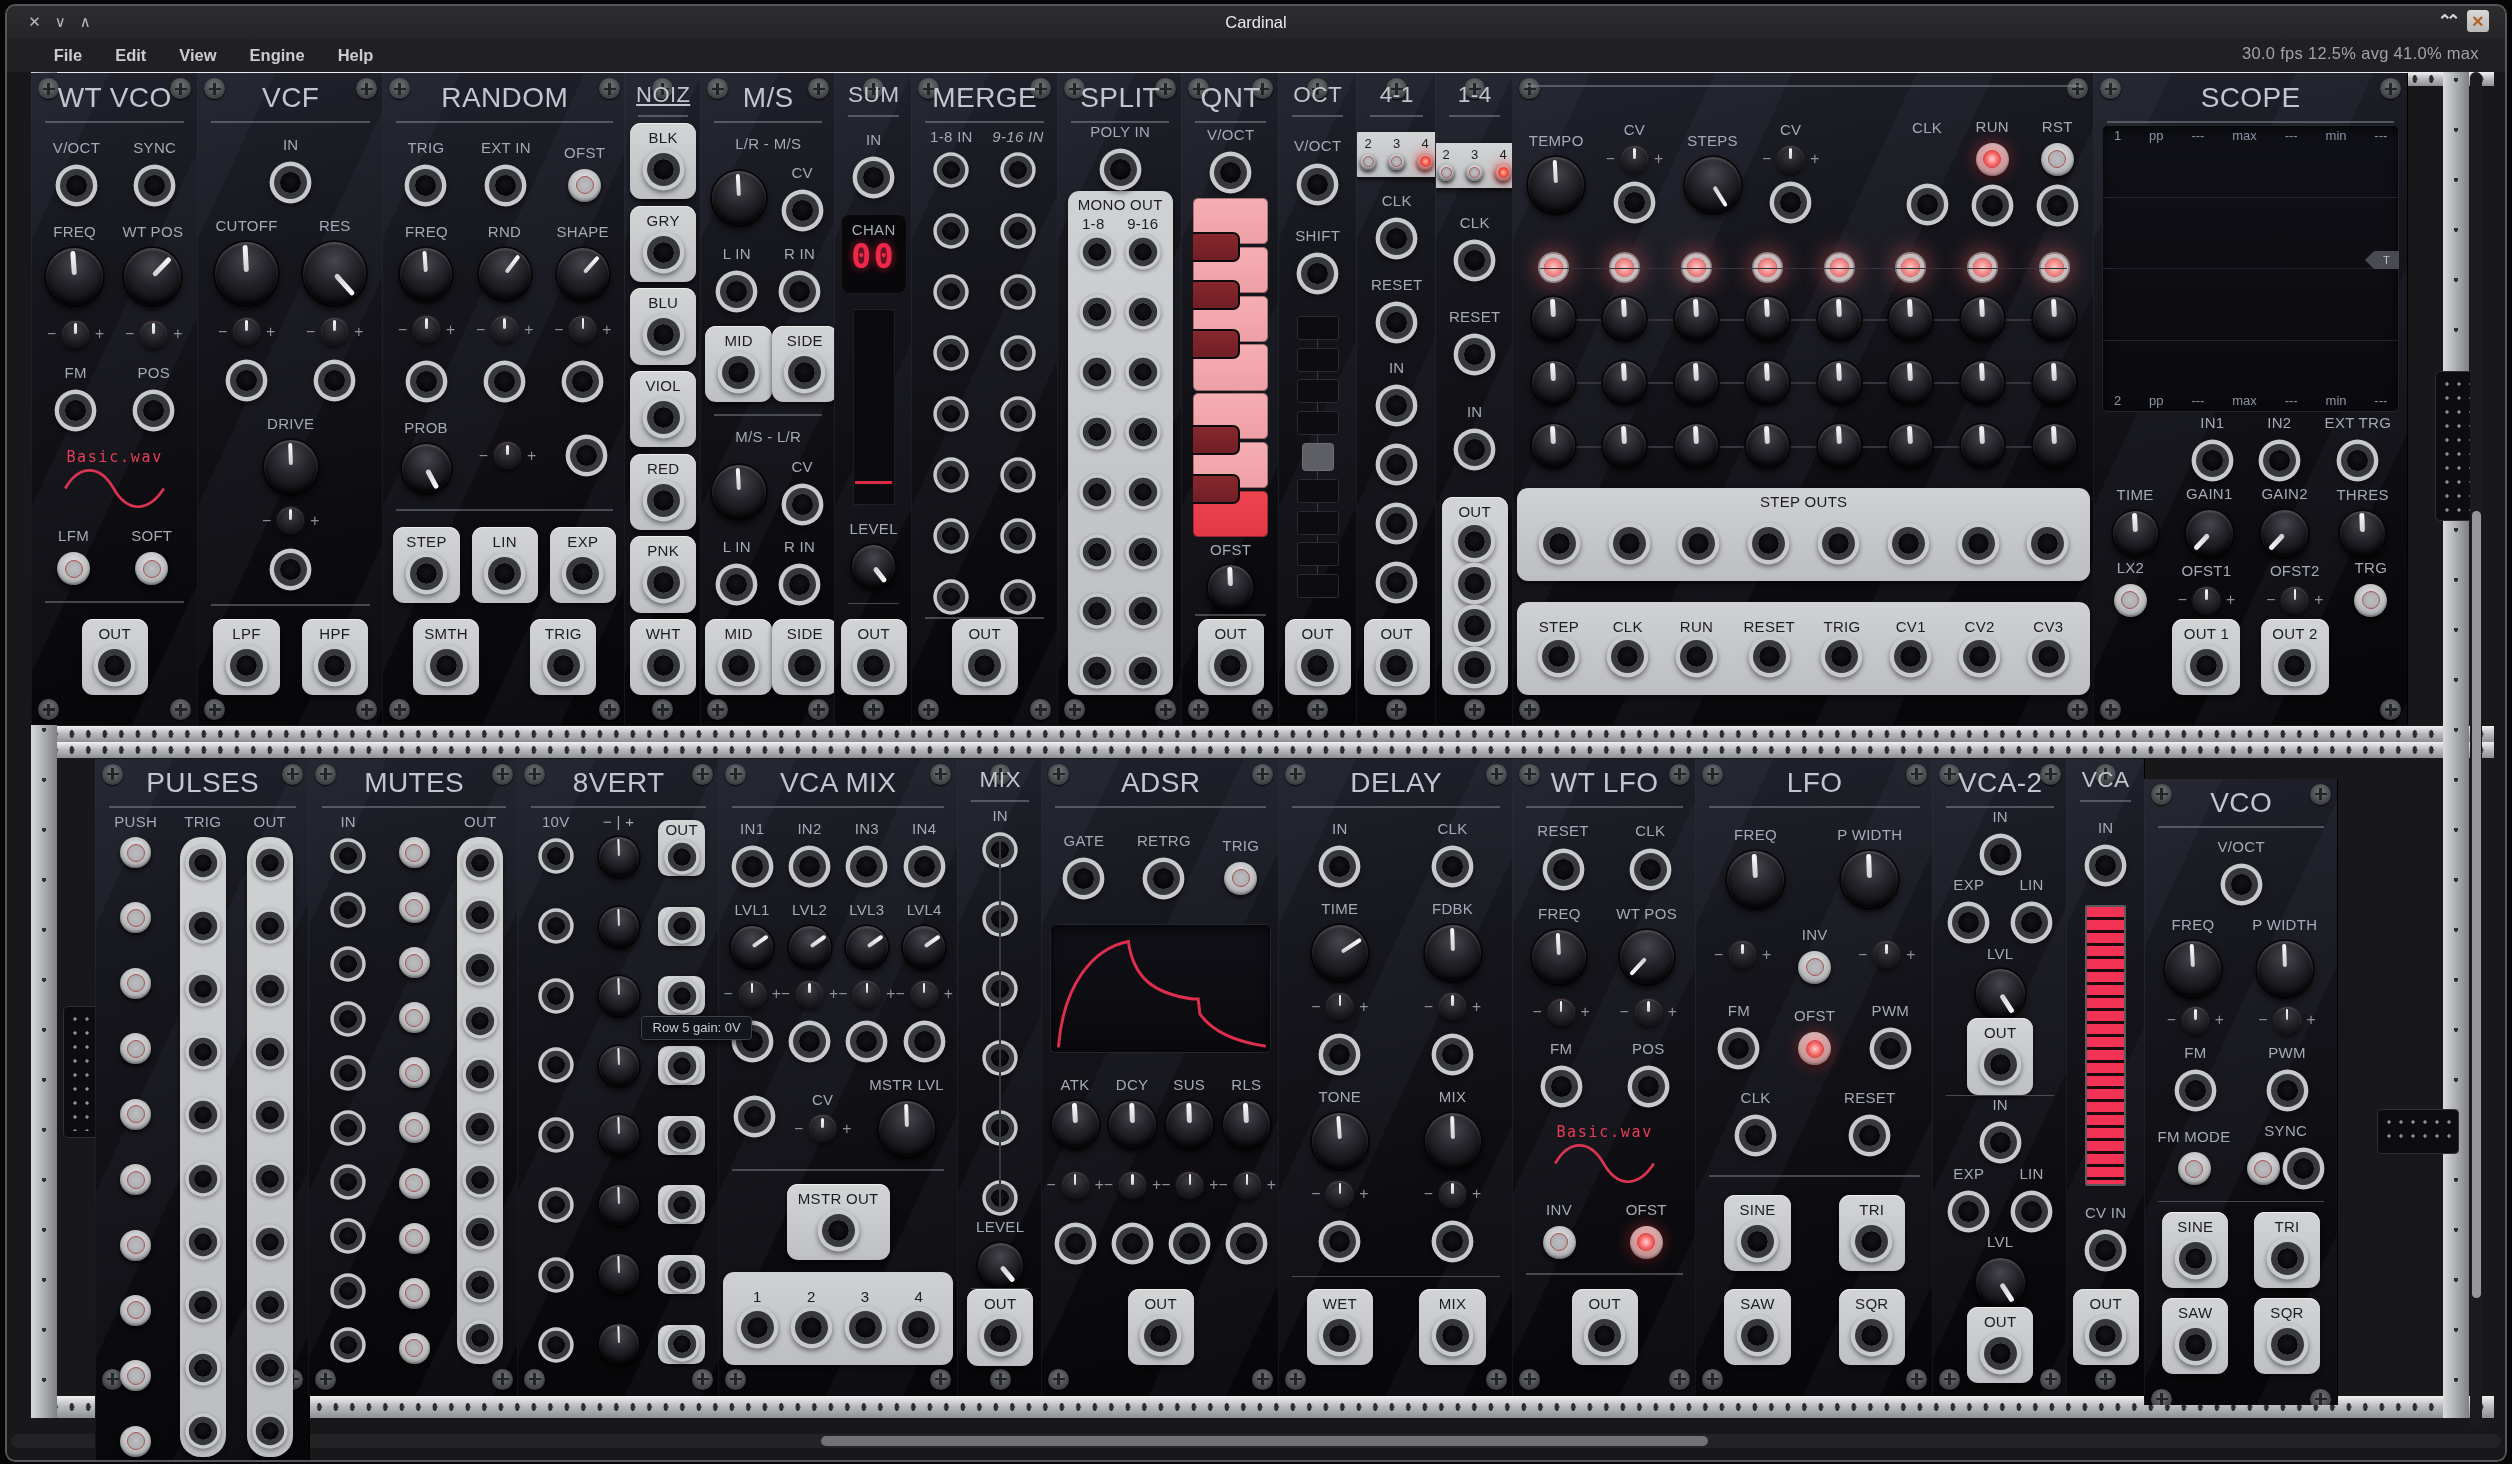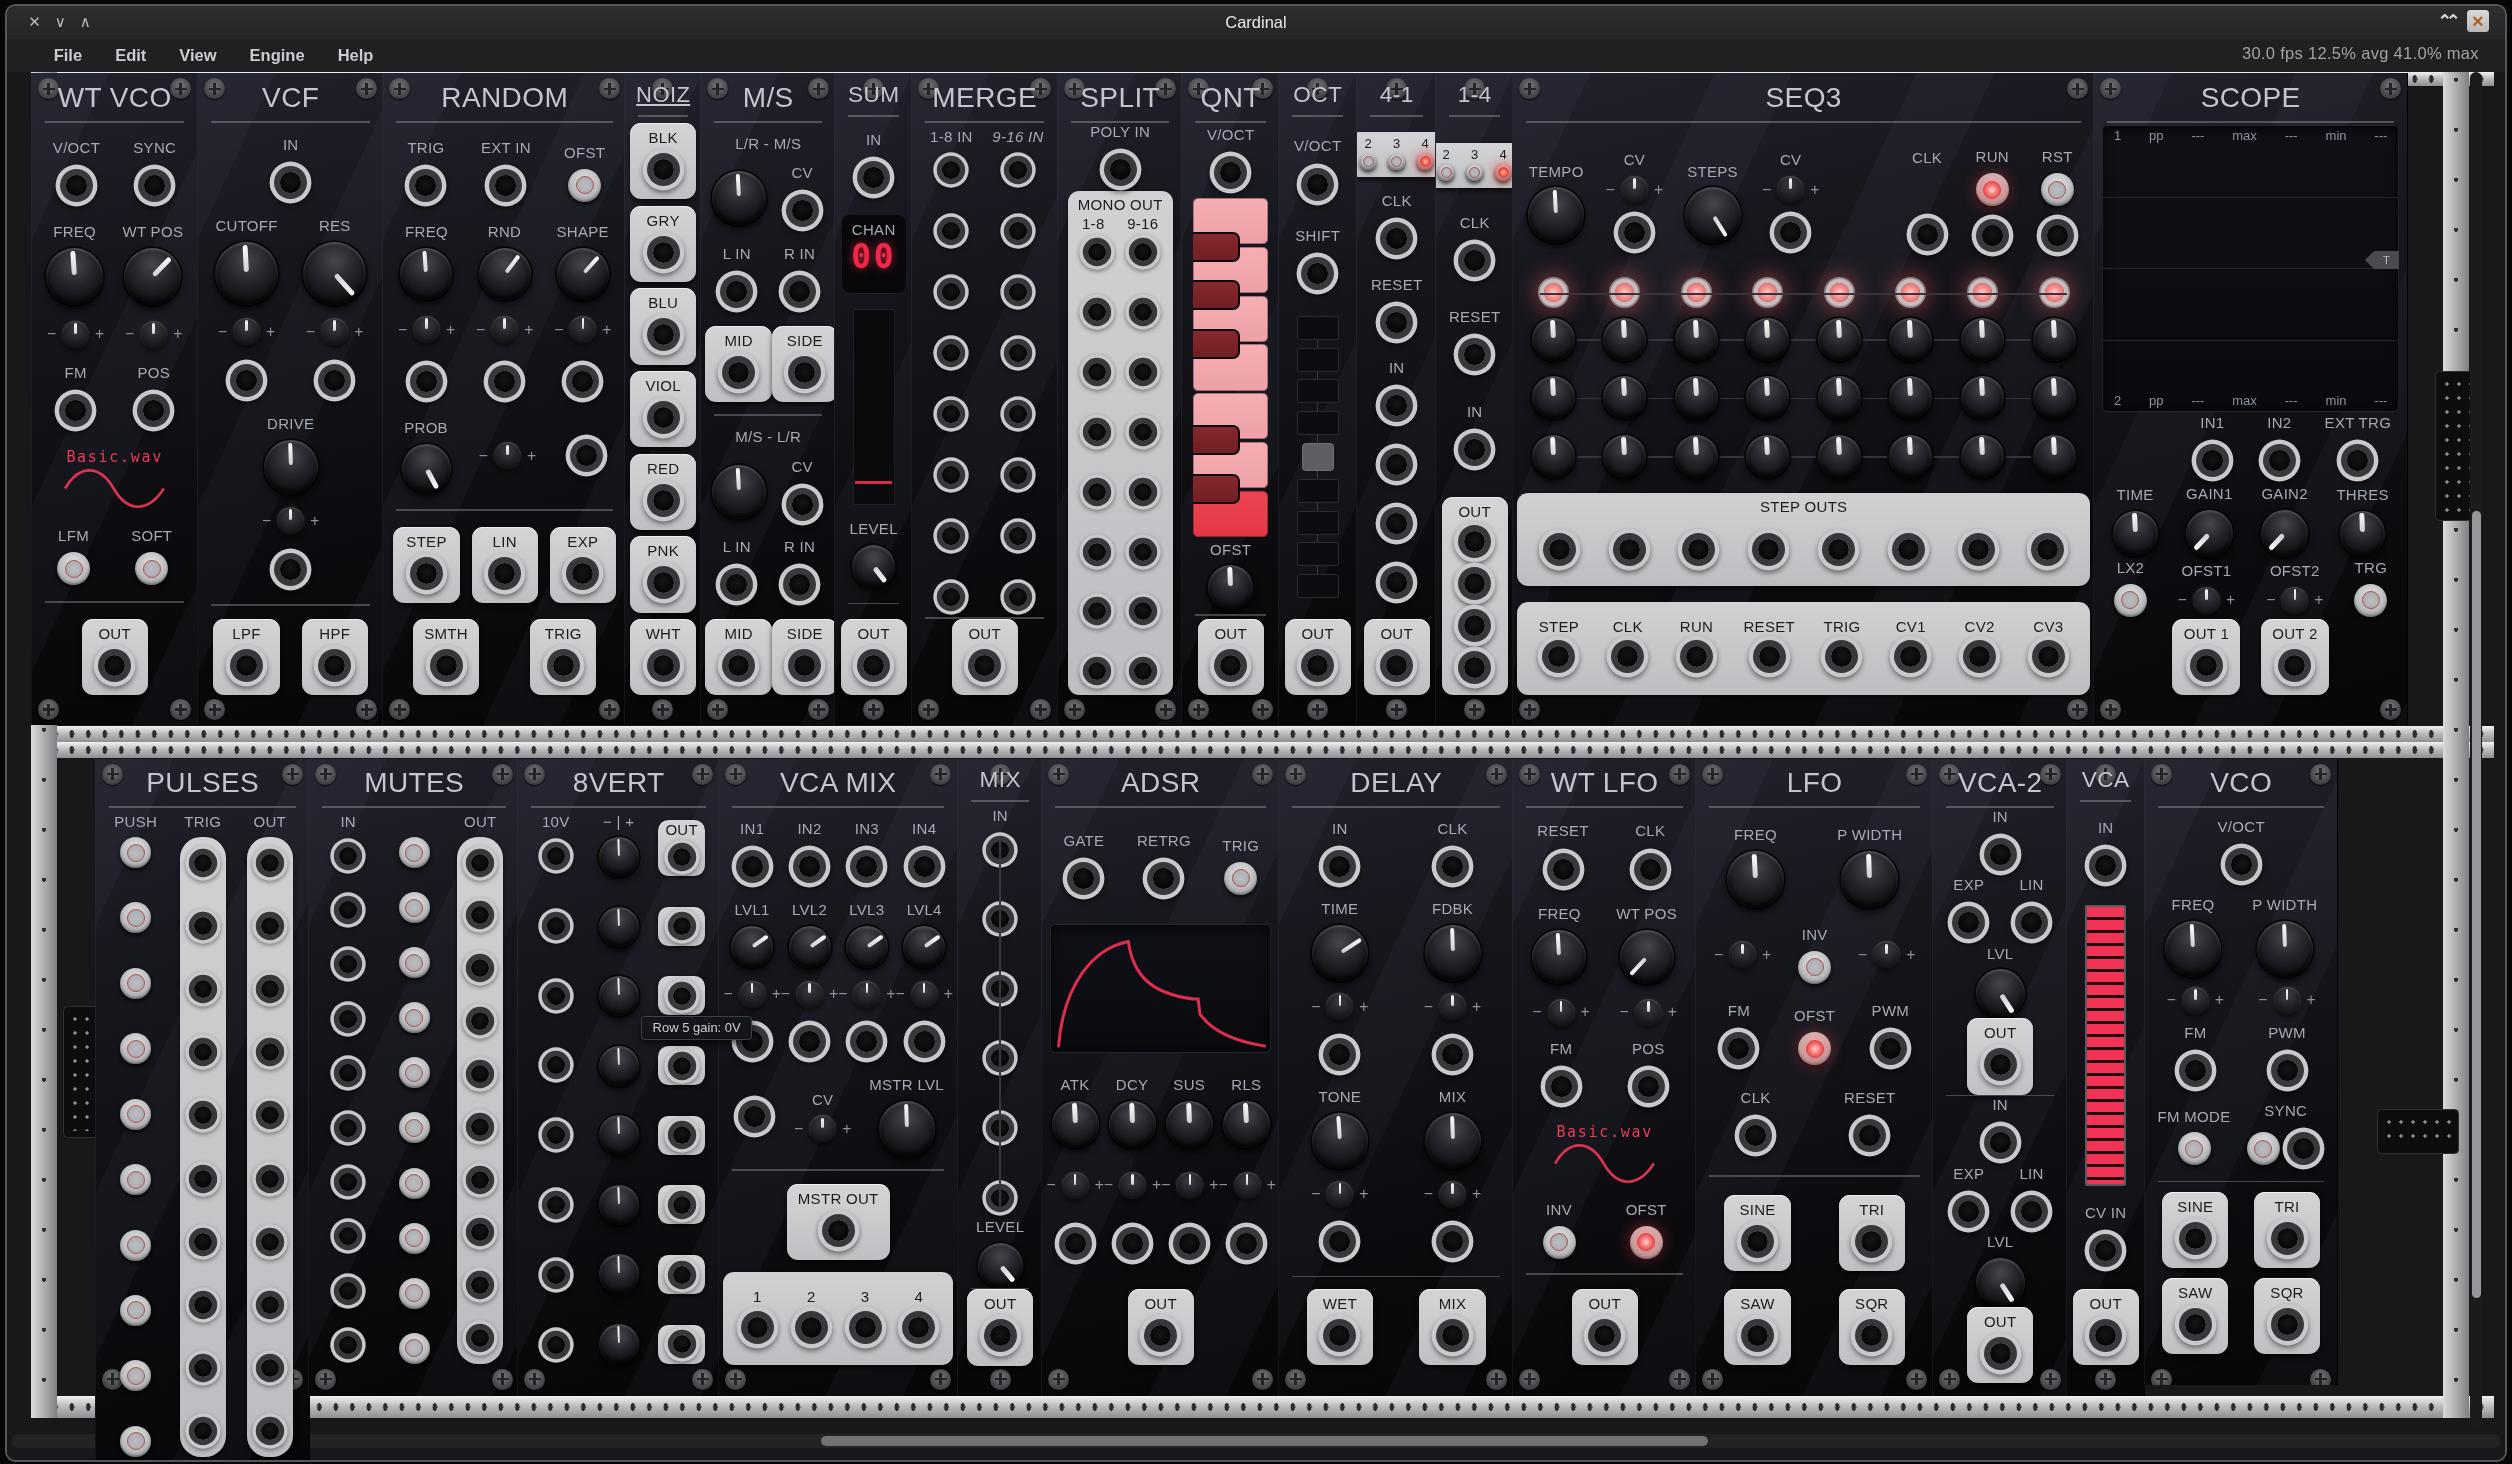--- a/index.html
+++ b/index.html
@@ -1005,21 +1005,20 @@
           </div>
         </div>
       </div>
       <div class="module" style="left: 1505px; top: 1.7px; width: 581px; height: 652px;">
         <div class="screw" style="left: 6px; top: 5.2px;"></div>
         <div class="screw" style="left: 554px; top: 5.2px;"></div>
         <div class="screw" style="left: 6px; top: 626px;"></div>
         <div class="screw" style="left: 554px; top: 626px;"></div>
         <div class="mbody">
           <div class="mhead">
-            <div class="mtitle" style="font-size: 28px;">SEQ3</div>
             <div class="headline"></div>
           </div>
           <div class="hrow" style="height: 130px;">
             <div class="cv">
               <div class="lbl">TEMPO</div>
               <div class="cv">
                 <div class="knob" style="height: 56px; width: 56px;">
                   <div class="rot" style="transform: rotate(-3deg);">
                     <div class="kp"></div>
                   </div>
@@ -2461,21 +2460,21 @@
             </div>
           </div>
           <div class="hrow">
             <div class="pad">
               <div class="lbl dk">OUT</div>
               <div class="jack"></div>
             </div>
           </div>
         </div>
       </div>
-      <div class="module" style="left: 2137px; top: 687px; width: 192px; height: 626px;">
+      <div class="module" style="left: 2137px; top: 707px; width: 192px; height: 626px;">
         <div class="screw" style="left: 6px; top: 5.2px;"></div>
         <div class="screw" style="left: 165px; top: 5.2px;"></div>
         <div class="screw" style="left: 6px; top: 610px;"></div>
         <div class="screw" style="left: 165px; top: 610px;"></div>
         <div class="mbody">
           <div class="mhead">
             <div class="mtitle" style="font-size: 28px;">VCO</div>
             <div class="headline"></div>
           </div>
           <div class="hrow">

